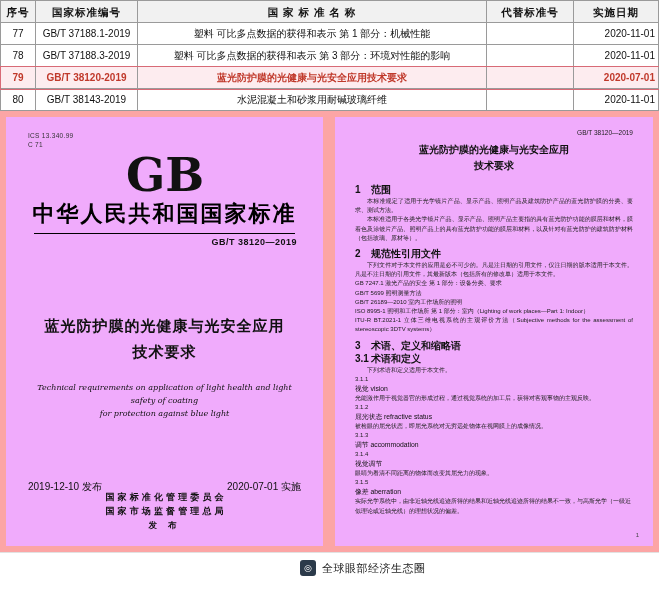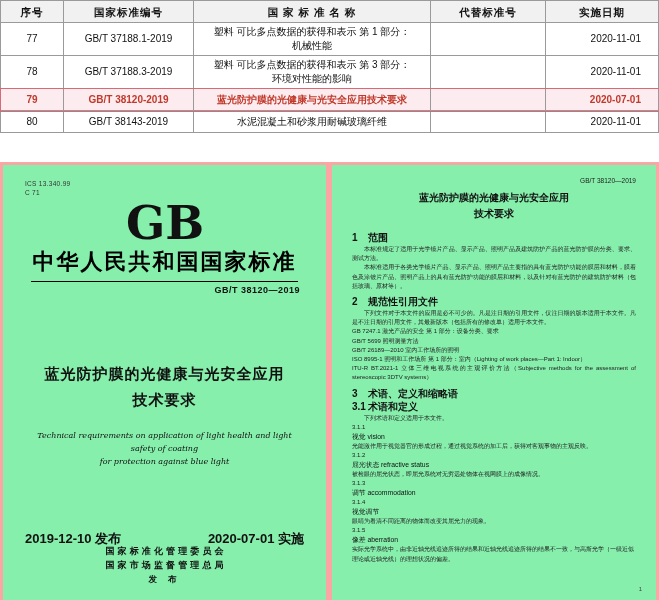--- a/index.html
+++ b/index.html
@@ -12,21 +12,21 @@
   }
   
   .std-table{
     width:659px;
     border-collapse:collapse;
     table-layout:fixed;
     font-size:10px;
   }
   .std-table th,.std-table td{
     border:1px solid #9a9a9a;
-    padding:2px 17px;
+    padding:2px 3px;
     line-height:14px;
     height:17px;
     vertical-align:middle;
   }
   .std-table thead th{
     background:#f1f1f1;
     font-weight:bold;
     text-align:center;
     font-size:10.5px;
     letter-spacing:1px;
@@ -45,24 +45,23 @@
   
   .doc{
     position:relative;
     width:659px;
     height:441px;
     background:#fff;
     display:flex;
   }
   .page{
     position:relative;
-    background:#86efac;
-    border:3px solid #fca5a5;
+    background:#f0abfc;
+    border:6px solid #fca5a5;
     box-sizing:border-box;
-    margin-top:29px;
   }
   .page-left{
     width:329px;height:441px;
     padding:14px 22px;
   }
   .page-right{
     width:330px;height:441px;
     padding:12px 20px;
   }
   
@@ -108,21 +107,21 @@
     font-family:"DejaVu Serif","Liberation Serif",serif;
     font-style:italic;
     font-size:8px;
     line-height:13px;
     color:#111;
   }
   .cover-dates{
     position:absolute;
     left:22px;right:22px;bottom:52px;
     display:flex;justify-content:space-between;
-    font-size:13px;font-weight:bold;align-items:center;
+    font-size:10px;font-weight:normal;align-items:center;
   }
   .cover-issuer{
     position:absolute;
     left:0;right:0;bottom:14px;
     text-align:center;
     font-size:9px;
     font-weight:bold;
     line-height:14px;
     font-family:"DejaVu Serif","Liberation Serif",serif;
   }

